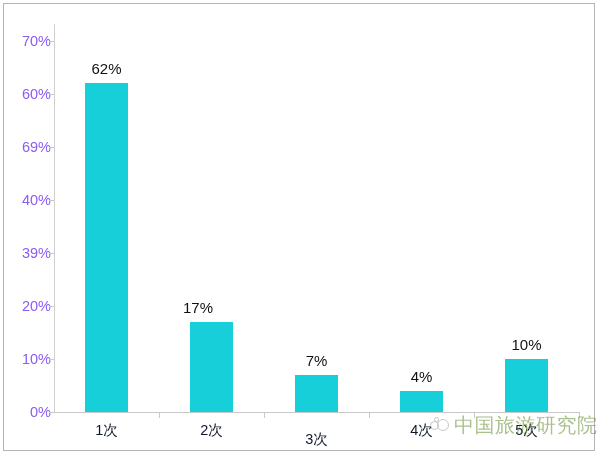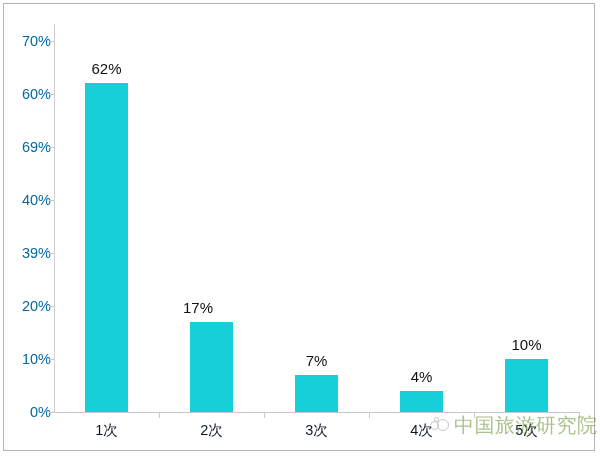--- a/index.html
+++ b/index.html
@@ -66,21 +66,21 @@
     top: 0;
     width: 45px;
     height: 100%;
   }
   .y-labels span {
     position: absolute;
     right: 0;
     width: 45px;
     text-align: right;
     font-size: 14.5px;
-    color: #0369a1;
+    color: #8b5cf6;
     line-height: 1;
     transform: translateY(-50%);
     white-space: nowrap;
   }
 
   
   .x-tick {
     position: absolute;
     top: 391px;
     width: 1px;
@@ -198,21 +198,21 @@
     <div id="bar-values">
         <div class="bar-value" style="left: 12.5px; width: 80px; top: 40.4px;">62%</div>
         <div class="bar-value" style="left: 104px; width: 80px; top: 278.9px;">17%</div>
         <div class="bar-value" style="left: 222.5px; width: 80px; top: 331.9px;">7%</div>
         <div class="bar-value" style="left: 327.5px; width: 80px; top: 347.8px;">4%</div>
         <div class="bar-value" style="left: 432.5px; width: 80px; top: 316px;">10%</div>
       </div>
     <div id="x-labels">
         <div class="x-label" style="left: 12.5px; width: 80px;">1次</div>
         <div class="x-label" style="left: 117.5px; width: 80px;">2次</div>
-        <div class="x-label" style="left: 222.5px; width: 80px;">3次</div>
+        <div class="x-label" style="left: 222.5px; width: 80px; margin-top: 9px;">3次</div>
         <div class="x-label" style="left: 327.5px; width: 80px;">4次</div>
         <div class="x-label" style="left: 432.5px; width: 80px;">5次</div>
       </div>
 
   </div>
 
   <div id="watermark">
     <span class="wm-logo">
       <i class="a"></i>
         <i class="b"></i>

